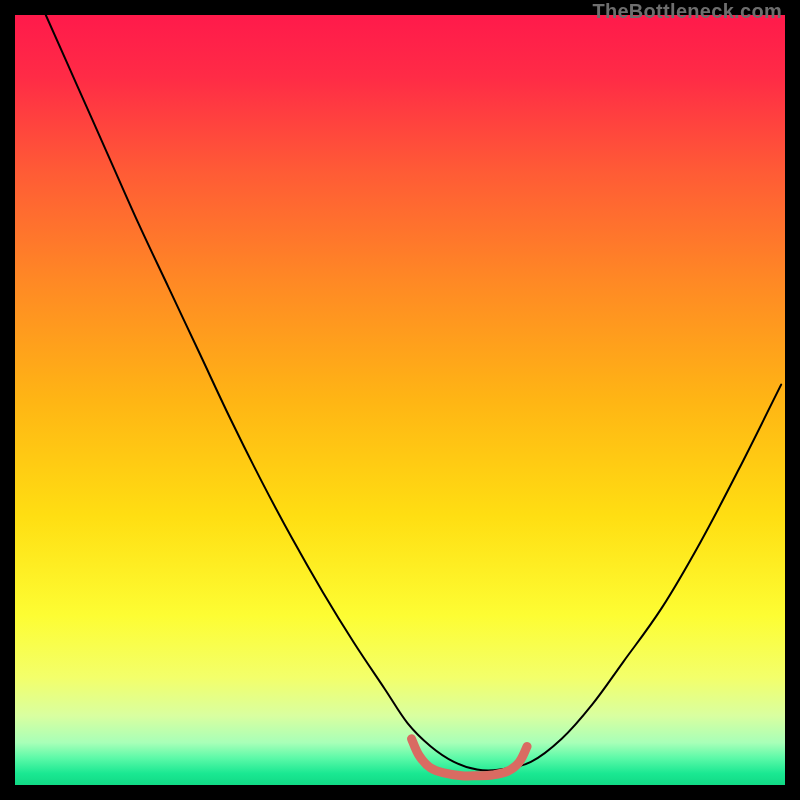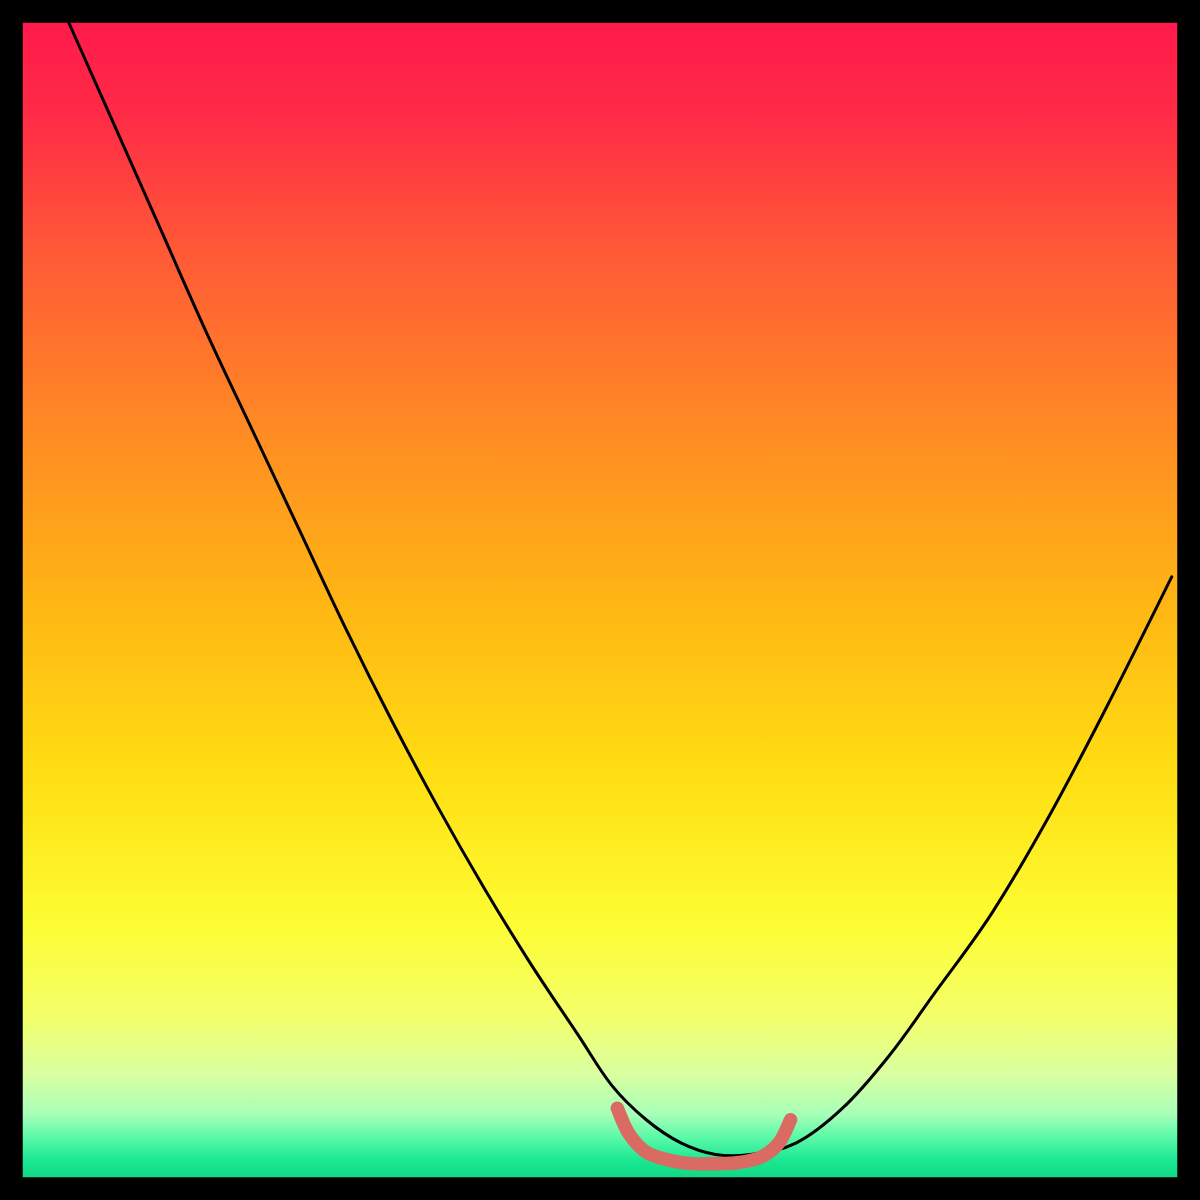--- a/index.html
+++ b/index.html
@@ -60,14 +60,15 @@
             <stop offset="98.5%" stop-color="#1ae892"></stop>
             <stop offset="100%" stop-color="#11d985"></stop>
           </linearGradient>
       </defs>
       <rect x="0" y="0" width="770" height="770" fill="url(#bg-grad)"></rect>
       <path id="curve-main" fill="none" stroke="#000000" stroke-width="2" stroke-linecap="round" d="M 30.8 0 C 36.344 12.473999999999991, 50.512 44.35199999999995, 61.6 69.29999999999995 C 72.688 94.24799999999996, 81.312 113.65200000000002, 92.39999999999999 138.60000000000002 C 103.48799999999999 163.54800000000003, 112.112 183.64499999999998, 123.2 207.89999999999998 C 134.288 232.15499999999997, 142.912 249.78799999999998, 154 273.34999999999997 C 165.088 296.912, 173.712 315.23799999999994, 184.79999999999998 338.79999999999995 C 195.88799999999998 362.36199999999997, 204.51200000000003 381.381, 215.60000000000002 404.25 C 226.68800000000002 427.119, 235.312 444.36699999999996, 246.4 465.84999999999997 C 257.488 487.33299999999997, 266.11199999999997 503.50300000000004, 277.2 523.6 C 288.288 543.697, 296.912 558.789, 308 577.5 C 319.088 596.211, 327.712 610.2249999999999, 338.8 627.55 C 349.88800000000003 644.875, 359.89799999999997 659.197, 369.59999999999997 673.75 C 379.30199999999996 688.303, 384.38399999999996 698.005, 392.7 708.4 C 401.016 718.795, 407.48400000000004 724.57, 415.8 731.5 C 424.116 738.43, 430.584 742.742, 438.9 746.9 C 447.21599999999995 751.058, 453.68399999999997 753.214, 462 754.6 C 470.31600000000003 755.986, 475.398 755.986, 485.1 754.6 C 494.802 753.214, 504.812 752.444, 515.9 746.9 C 526.9879999999999 741.356, 535.612 734.1949999999999, 546.6999999999999 723.8 C 557.7879999999999 713.405, 566.4119999999999 703.01, 577.5 689.15 C 588.5880000000001 675.29, 595.826 664.125, 608.3000000000001 646.8 C 620.7740000000001 629.4749999999999, 632.9399999999999 614.3829999999999, 646.8 592.9 C 660.66 571.417, 671.4399999999999 552.398, 685.3 527.45 C 699.16 502.50200000000007, 709.247 482.713, 723.8 454.3 C 738.353 425.887, 758.5269999999999 384.84599999999995, 766.15 369.59999999999997"></path>
       <path id="curve-marker" fill="none" stroke="#d96b62" stroke-width="9" stroke-linecap="round" stroke-linejoin="round" d="M 396.55 723.8 C 397.93600000000004 726.8492, 400.785 735.4732, 404.25 740.74 C 407.715 746.0068, 410.949 749.8721999999999, 415.8 753.06 C 420.651 756.2478, 425.65600000000006 757.0640000000001, 431.20000000000005 758.45 C 436.744 759.836, 441.056 760.3442, 446.59999999999997 760.76 C 452.14399999999995 761.1758, 456.456 760.8986, 462 760.76 C 467.544 760.6214, 471.856 760.8216, 477.4 759.99 C 482.94399999999996 759.1584, 487.949 758.4962, 492.8 756.14 C 497.651 753.7837999999999, 500.885 751.3352, 504.35 746.9 C 507.81500000000005 742.4648, 510.66400000000004 734.272, 512.0500000000001 731.5"></path>
     </svg>
   </div>
 
+  <div class="watermark">TheBottleneck.com</div>
 
 </div>
 
 </body></html>

